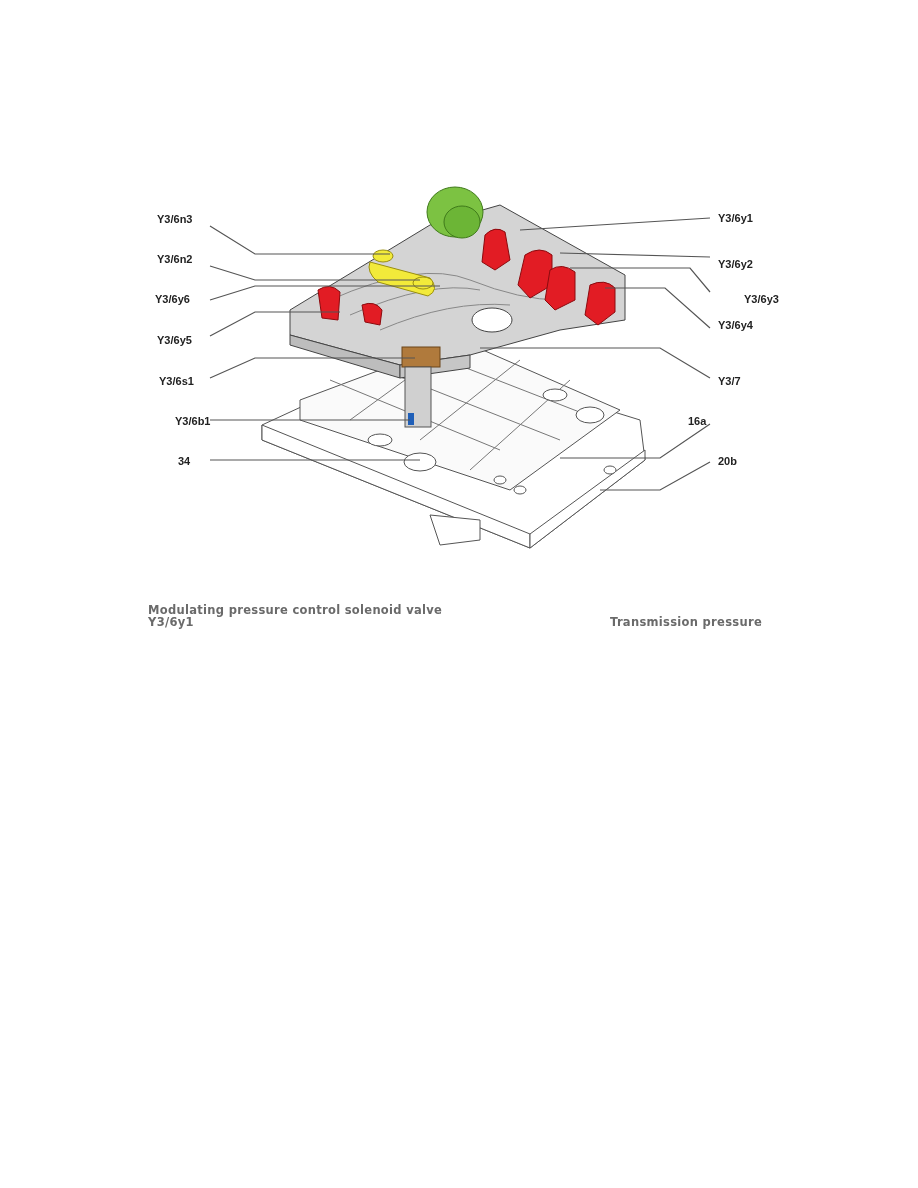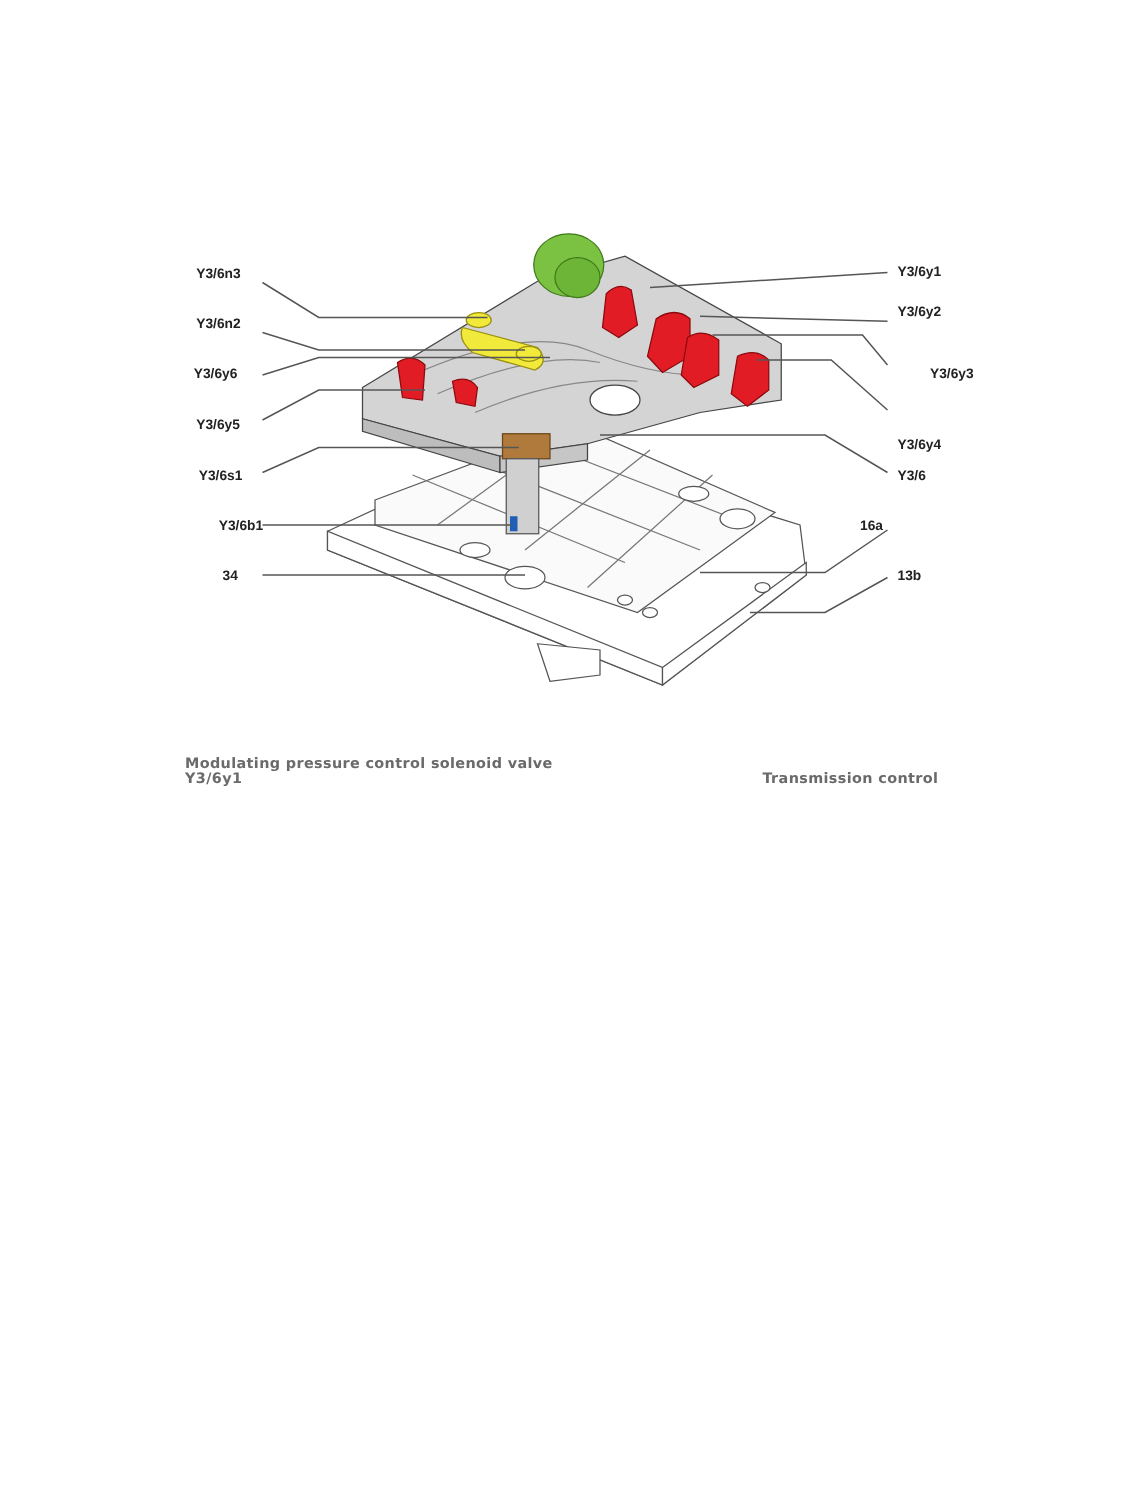--- a/index.html
+++ b/index.html
@@ -83,23 +83,23 @@
 
   <span class="label" style="left:157px;top:213px">Y3/6n3</span>
   <span class="label" style="left:157px;top:253px">Y3/6n2</span>
   <span class="label" style="left:155px;top:293px">Y3/6y6</span>
   <span class="label" style="left:157px;top:334px">Y3/6y5</span>
   <span class="label" style="left:159px;top:375px">Y3/6s1</span>
   <span class="label" style="left:175px;top:415px">Y3/6b1</span>
   <span class="label" style="left:178px;top:455px">34</span>
 
   <span class="label" style="left:718px;top:212px">Y3/6y1</span>
-  <span class="label" style="left:718px;top:244px">Y3/6y2</span>
+  <span class="label" style="left:718px;top:258px">Y3/6y2</span>
   <span class="label" style="left:744px;top:293px">Y3/6y3</span>
-  <span class="label" style="left:718px;top:350px">Y3/6y4</span>
-  <span class="label" style="left:718px;top:375px">Y3/6</span>
+  <span class="label" style="left:718px;top:319px">Y3/6y4</span>
+  <span class="label" style="left:718px;top:375px">Y3/7</span>
   <span class="label" style="left:688px;top:415px">16a</span>
-  <span class="label" style="left:718px;top:455px">13b</span>
+  <span class="label" style="left:718px;top:455px">20b</span>
 </div>
 
 <div class="caption" style="left:148px;top:615px">Y3/6y1</div>
 <div class="caption" style="left:148px;top:603px">Modulating pressure control solenoid valve</div>
-<div class="caption" style="left:610px;top:615px">Transmission control</div>
+<div class="caption" style="left:610px;top:615px">Transmission pressure</div>
 
 </body></html>

